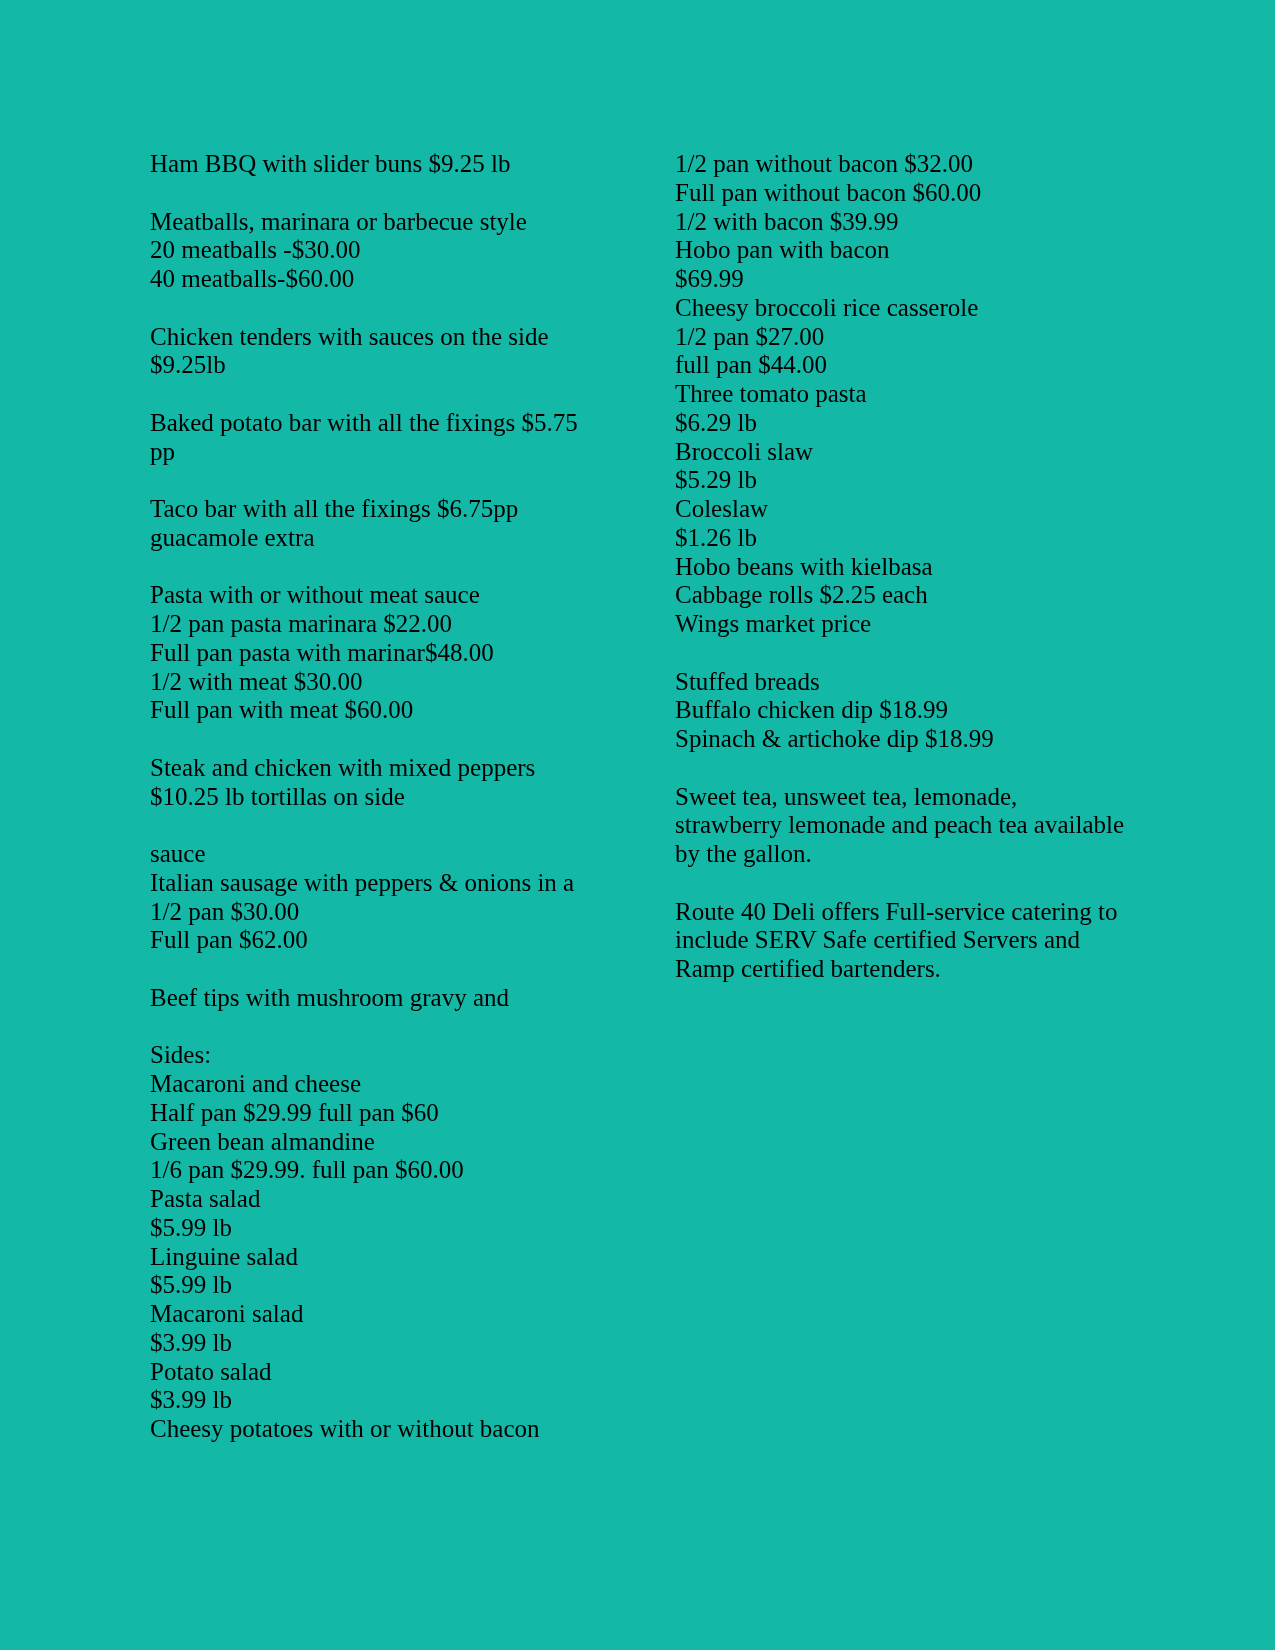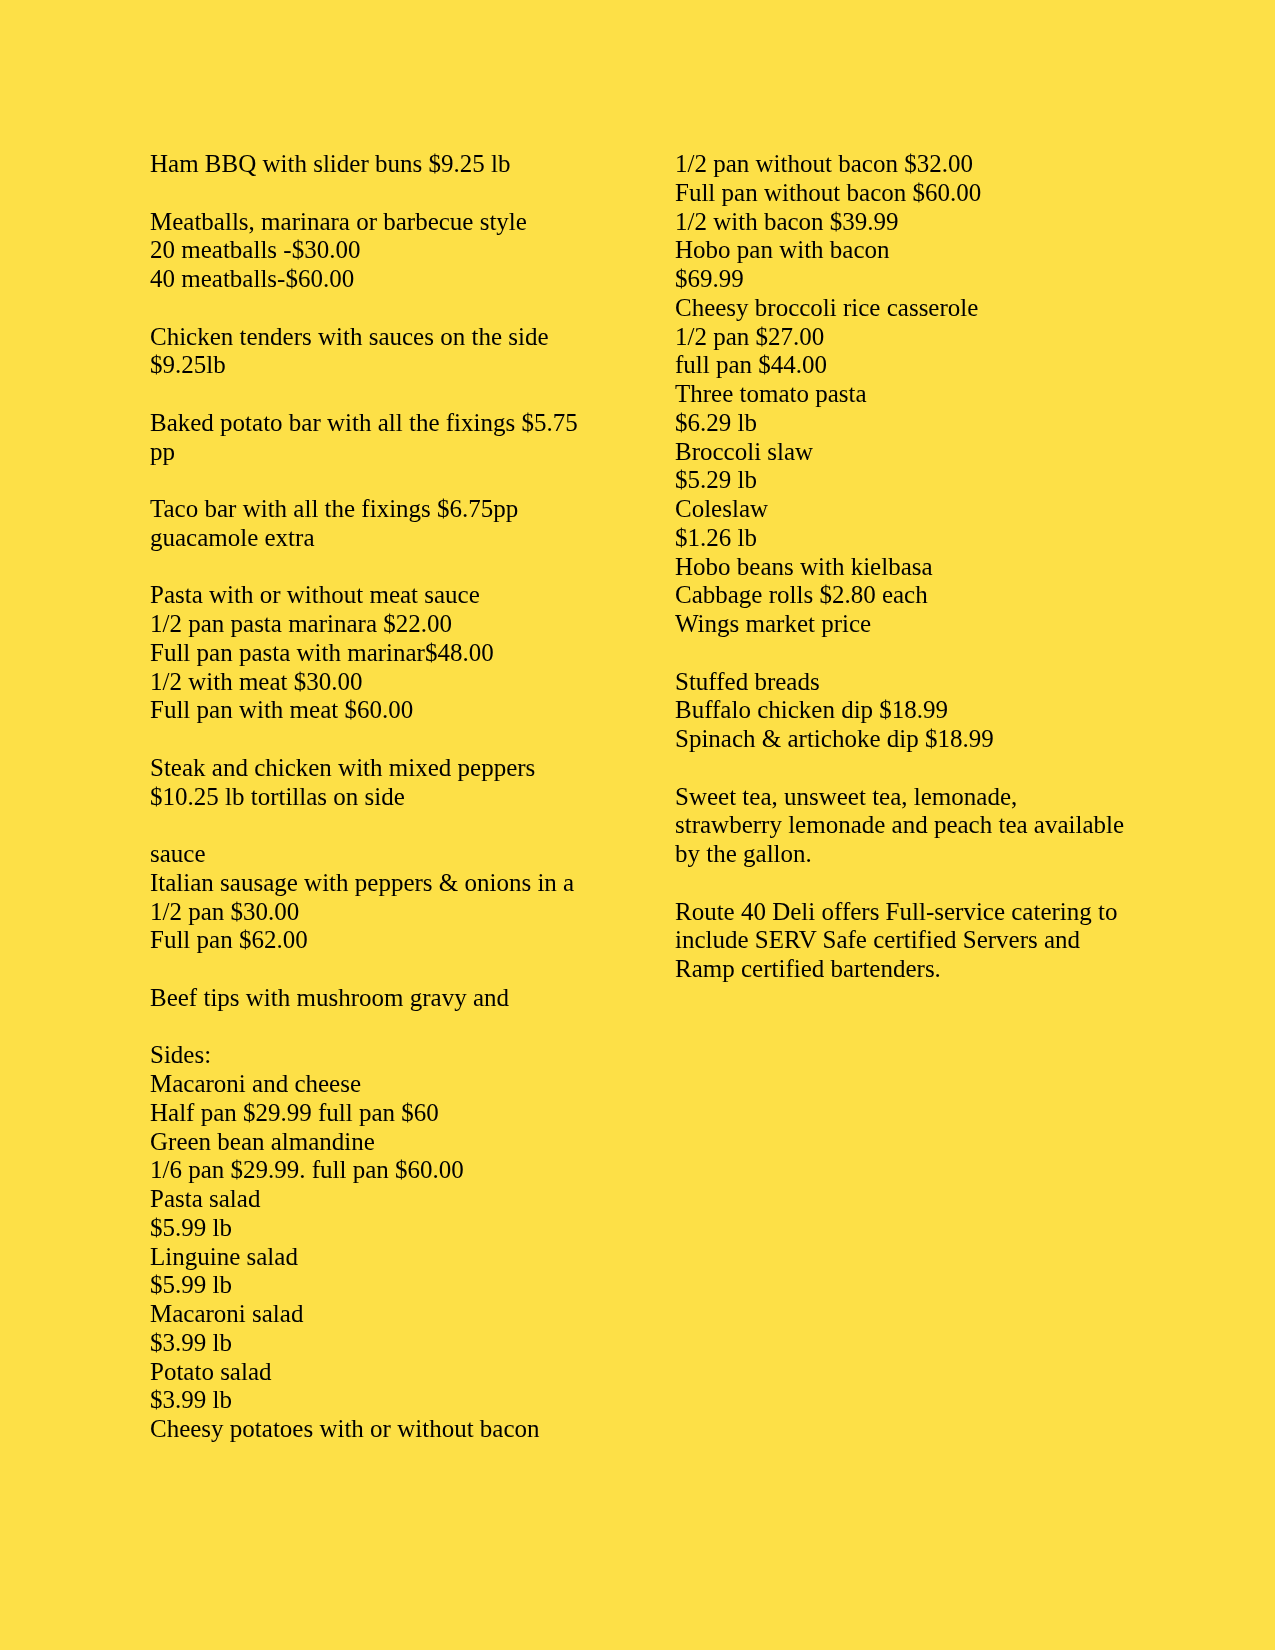--- a/index.html
+++ b/index.html
@@ -10,21 +10,21 @@
     position: relative;
     overflow: hidden;
     font-family: "Liberation Serif", "DejaVu Serif", serif;
     font-size: 25px;
     line-height: 28.75px;
     color: #000000;
   }
   .page {
     position: absolute;
     inset: 0;
-    background: #fde047;
+    background: #14b8a6;
   }
   .column {
     position: absolute;
     top: 150px;
   }
   .column.left  { left: 150px; width: 510px; }
   .column.right { left: 675px; width: 585px; }
   .line {
     height: 28.75px;
     white-space: pre;
@@ -90,21 +90,21 @@
       <div class="line">Cheesy broccoli rice casserole</div>
       <div class="line">1/2 pan $27.00</div>
       <div class="line">full pan $44.00</div>
       <div class="line">Three tomato pasta</div>
       <div class="line">$6.29 lb</div>
       <div class="line">Broccoli slaw</div>
       <div class="line">$5.29 lb</div>
       <div class="line">Coleslaw</div>
       <div class="line">$1.26 lb</div>
       <div class="line">Hobo beans with kielbasa</div>
-      <div class="line">Cabbage rolls $2.80 each</div>
+      <div class="line">Cabbage rolls $2.25 each</div>
       <div class="line">Wings market price</div>
       <div class="line"></div>
       <div class="line">Stuffed breads</div>
       <div class="line">Buffalo chicken dip $18.99</div>
       <div class="line">Spinach &amp; artichoke dip $18.99</div>
       <div class="line"></div>
       <div class="line">Sweet tea, unsweet tea, lemonade,</div>
       <div class="line">strawberry lemonade and peach tea available</div>
       <div class="line">by the gallon.</div>
       <div class="line"></div>

